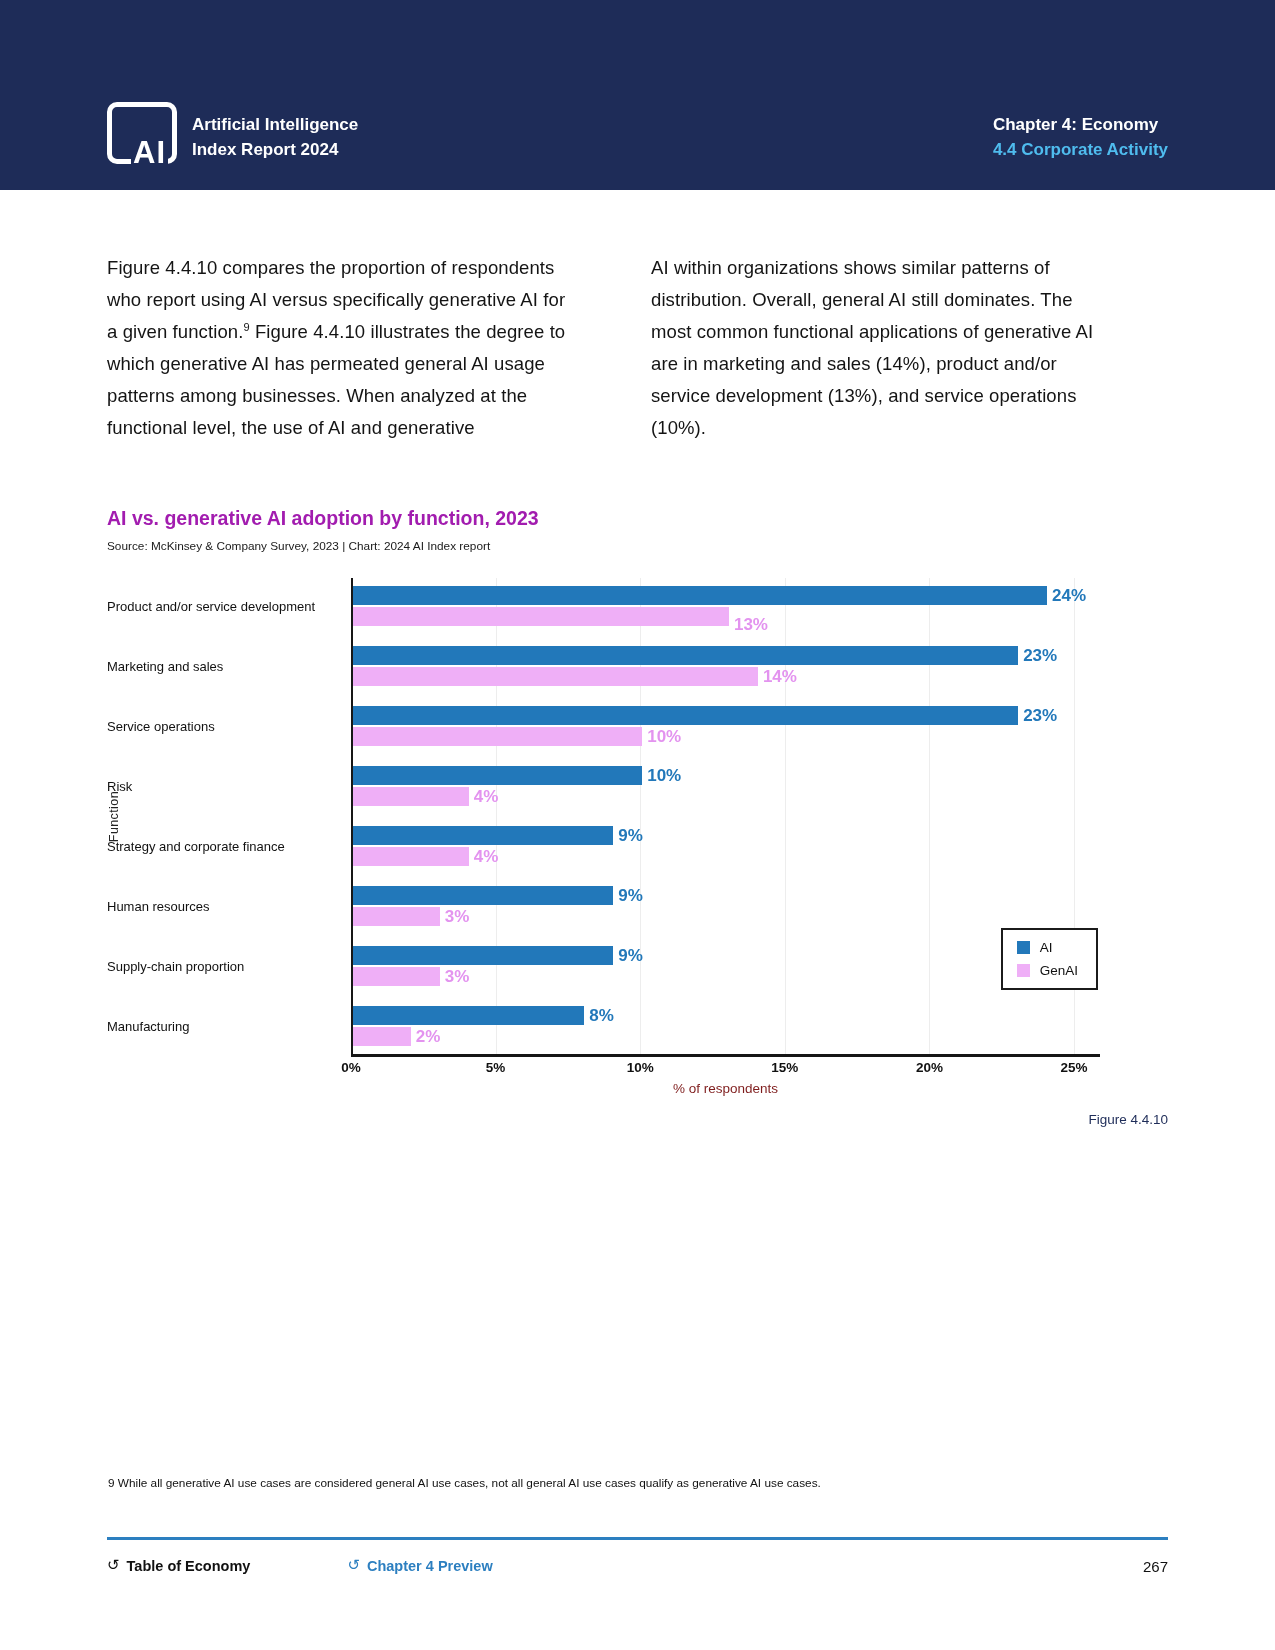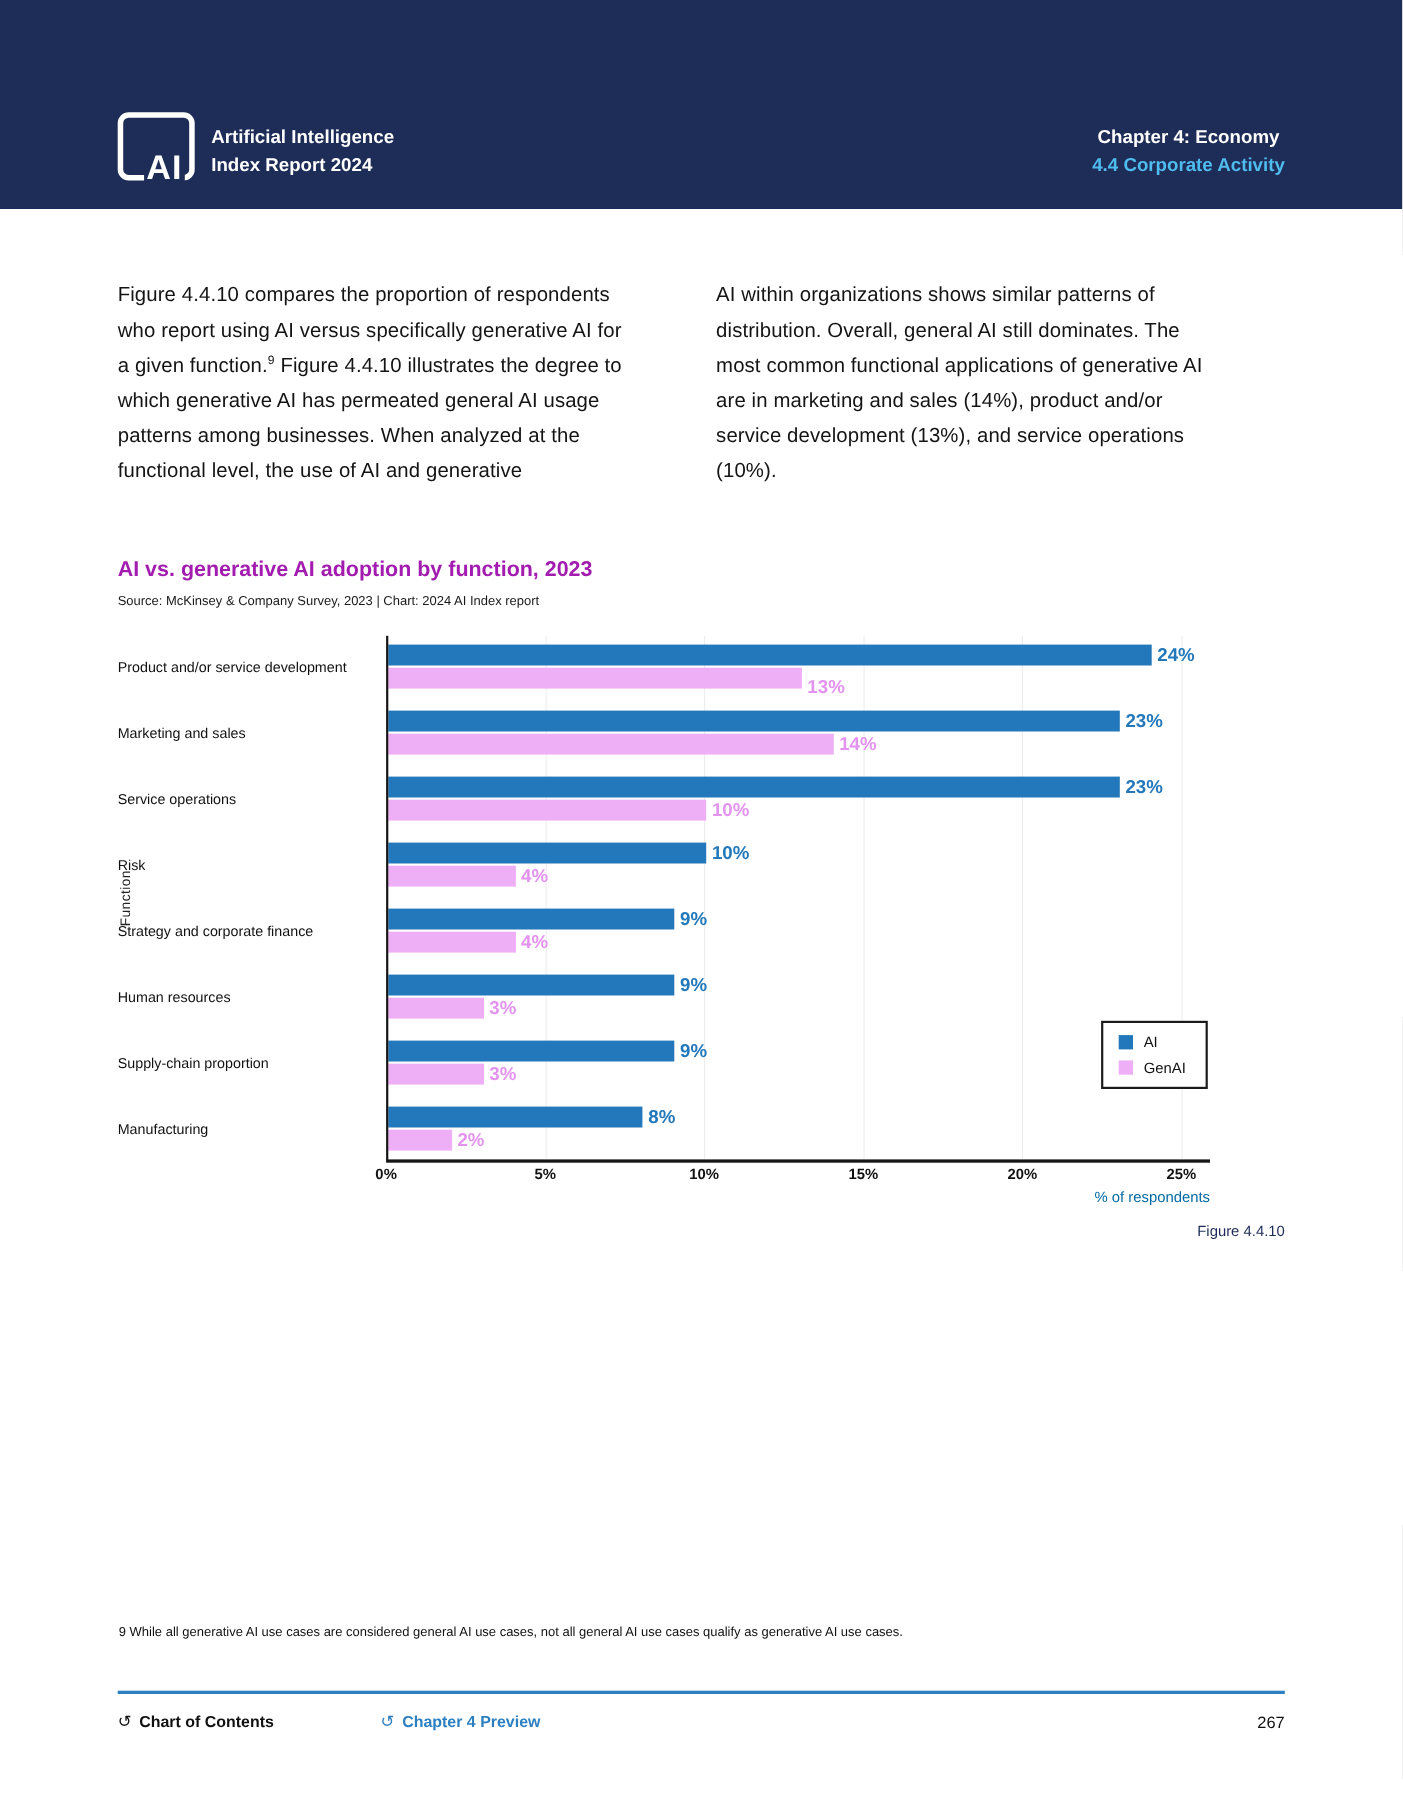--- a/index.html
+++ b/index.html
@@ -8,21 +8,21 @@
 
   
   .header{position:absolute;top:0;left:0;width:1275px;height:190px;background:#1E2C58;
           box-sizing:border-box;padding:0 107px 26px 107px;display:flex;align-items:flex-end;
           justify-content:space-between;color:#fff;}
   .brand{display:flex;align-items:flex-end;gap:15px;}
   .logo{width:60px;height:52px;border:5px solid #fff;border-radius:10px;position:relative;}
   .logo span{position:absolute;right:4px;bottom:-9px;background:#1E2C58;padding:0 2px;
              font-size:31px;font-weight:800;letter-spacing:1px;line-height:1;}
   .brand-text{font-size:17px;font-weight:700;line-height:25px;padding-bottom:2px;}
-  .chapter{text-align:center;font-size:17px;font-weight:700;line-height:25px;padding-bottom:2px;}
+  .chapter{text-align:left;font-size:17px;font-weight:700;line-height:25px;padding-bottom:2px;}
   .chapter .sec{color:#4FBCEE;}
 
   
   .cols{position:absolute;top:252px;left:107px;width:1061px;display:flex;gap:72px;
         font-size:18.5px;line-height:32px;color:#141414;letter-spacing:0.1px;}
   .col-left{width:472px;}
   .col-right{width:462px;}
   .cols sup{font-size:11px;line-height:0;vertical-align:super;}
 
   
@@ -44,22 +44,22 @@
   .bar-row{height:19px;display:flex;align-items:center;margin-bottom:2px;}
   .bar-row:last-child{margin-bottom:0;}
   .fill{height:19px;}
   .val{font-size:17px;font-weight:700;margin-left:5px;white-space:nowrap;}
   .legend{position:absolute;right:70px;top:350px;background:#fff;border:2px solid #1b1b1b;
           padding:10px 18px 10px 14px;display:flex;flex-direction:column;gap:8px;z-index:4;}
   .leg-item{display:flex;align-items:center;gap:10px;font-size:13.5px;color:#111;}
   .swatch{width:13px;height:13px;}
   .ticks{position:relative;height:20px;margin-top:4px;}
   .tick{position:absolute;transform:translateX(-50%);font-size:13.5px;font-weight:600;color:#111;}
-  .xlabel{margin-left:244px;width:749px;text-align:right;font-size:13.5px;font-weight:500;
-          color:#0369a1;margin-top:1px;}
+  .xlabel{margin-left:244px;width:749px;text-align:center;font-size:13.5px;font-weight:500;
+          color:#7f1d1d;margin-top:1px;}
   .fig-caption{margin-top:16px;text-align:right;font-size:13.5px;color:#1E2C58;font-weight:500;}
 
   
   .footnote{position:absolute;left:108px;top:1476px;width:1061px;font-size:11.8px;color:#111;}
   .rule{position:absolute;left:107px;top:1537px;width:1061px;height:3px;background:#2C7FC0;}
   .footer{position:absolute;left:107px;top:1557px;width:1061px;display:flex;align-items:center;
           font-size:14.5px;color:#111;}
   .flink{display:flex;align-items:center;gap:7px;font-weight:700;cursor:pointer;}
   .flink .ico{font-size:15px;font-weight:400;position:relative;top:-1px;}
   .preview{color:#2C7FC0;margin-left:97px;}
@@ -237,21 +237,21 @@
       </div>
     <div class="xlabel">% of respondents</div>
     <div class="fig-caption">Figure 4.4.10</div>
   </div>
 
   <div class="footnote">9 While all generative AI use cases are considered general AI use cases, not all general AI use cases qualify as generative AI use cases.</div>
   <div class="rule"></div>
   <div class="footer">
     <div class="flink toc">
       <span class="ico">↺</span>
-      <span>Chart of Contents</span>
+      <span>Table of Economy</span>
     </div>
     <div class="flink preview">
       <span class="ico">↺</span>
       <span>Chapter 4 Preview</span>
     </div>
     <div class="pagenum">267</div>
   </div>
 
 </div>
 

